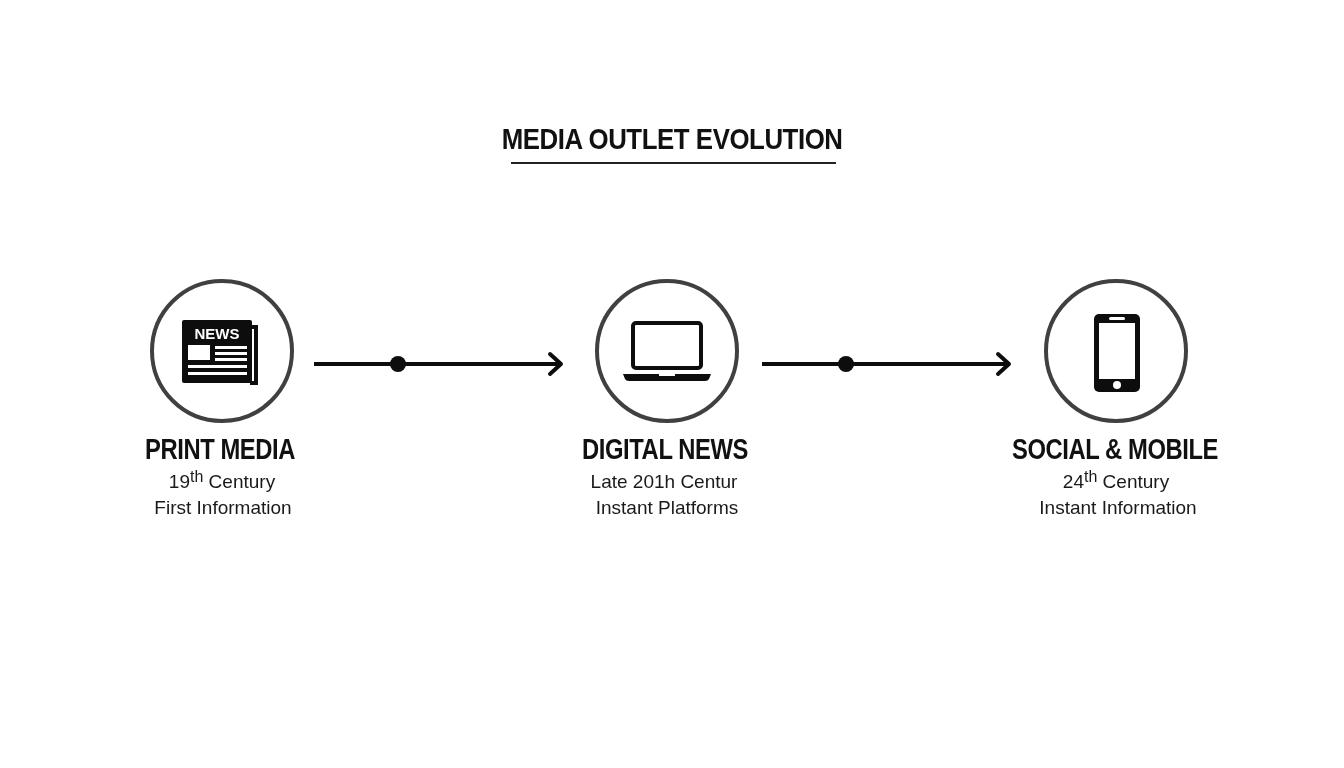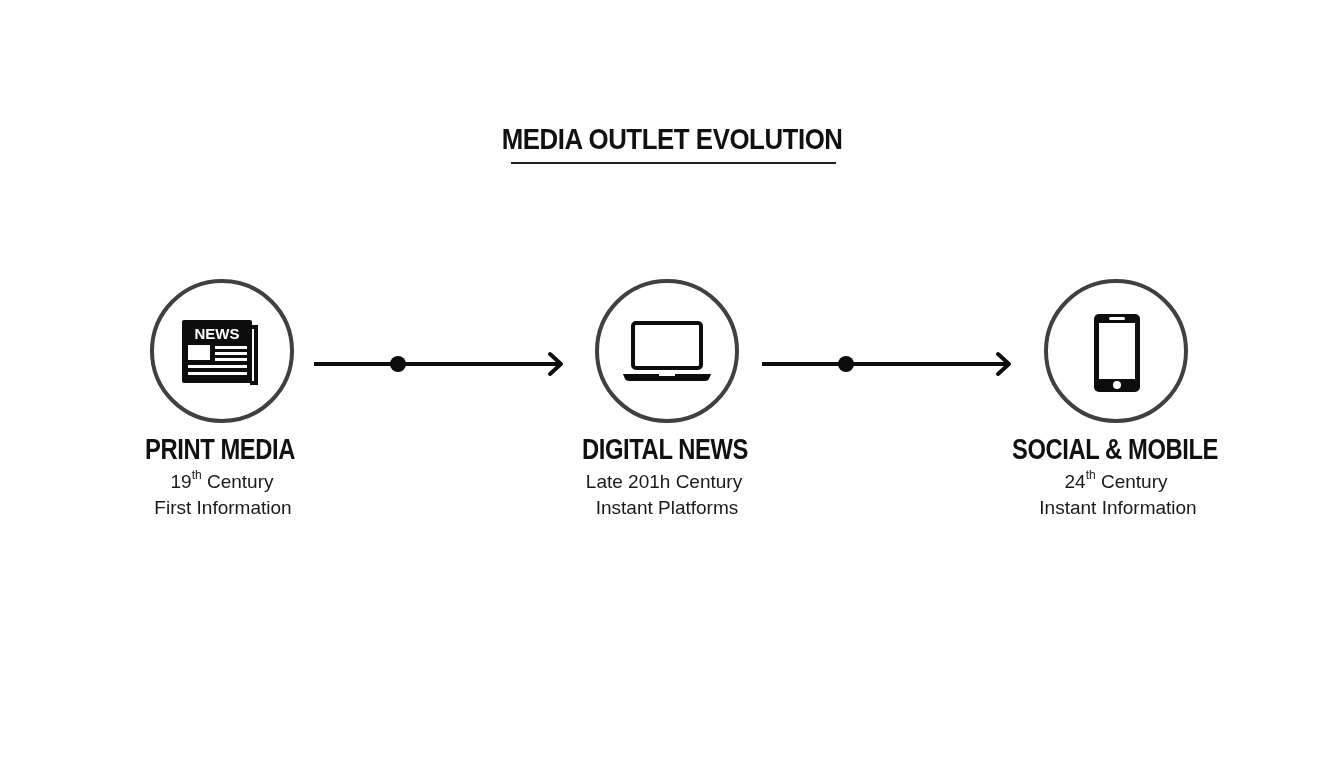--- a/index.html
+++ b/index.html
@@ -66,21 +66,21 @@
     .stage-line {
       position: absolute;
       width: 300px;
       text-align: center;
       font-size: 19px;
       color: #1a1a1a;
     }
     .stage-line.l1 { top: 471px; }
     .stage-line.l2 { top: 497px; }
     sup {
-      font-size: 12px;
+      font-size: 16px;
       vertical-align: top;
       position: relative;
       top: -3px;
     }
     .connector {
       position: absolute;
       top: 352px;
       height: 24px;
     }
     .connector svg {
@@ -130,21 +130,21 @@
 
   <div>
     <div class="stage-circle" style="left:595px; top:279px;">
       <svg viewBox="0 0 136 136">
         <rect x="34" y="40" width="68" height="45" rx="3" fill="none" stroke="#0d0d0d" stroke-width="4"></rect>
         <path d="M24 91 L112 91 L110 96 Q109 98 106 98 L30 98 Q27 98 26 96 Z" fill="#0d0d0d"></path>
         <rect x="60" y="91" width="16" height="2" fill="#ffffff"></rect>
       </svg>
     </div>
     <div class="stage-heading" style="left:515px;">DIGITAL NEWS</div>
-    <div class="stage-line l1" style="left:514px;"><span>Late 201h Century</span><span></span></div>
+    <div class="stage-line l1" style="left:514px;"><span>Late 201h Centur</span><span></span></div>
     <div class="stage-line l2" style="left:517px;">Instant Platforms</div>
   </div>
 
   <div class="connector" style="left:762px; width:250px;">
     <svg viewBox="0 0 250 24">
       <line x1="0" y1="12" x2="246" y2="12" stroke="#0d0d0d" stroke-width="4"></line>
       <circle cx="84" cy="12" r="8" fill="#0d0d0d"></circle>
       <polyline points="236,2 247,12 236,22" fill="none" stroke="#0d0d0d" stroke-width="4" stroke-linecap="round" stroke-linejoin="round"></polyline>
     </svg>
   </div>

